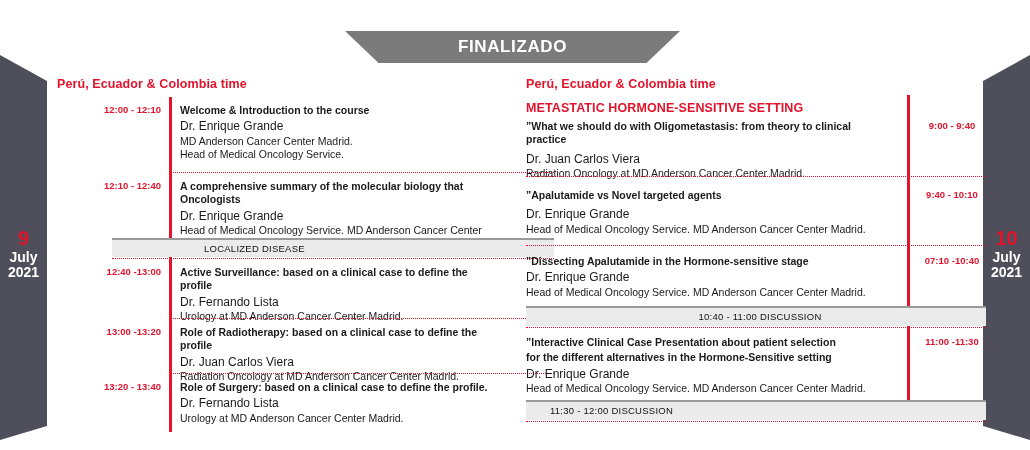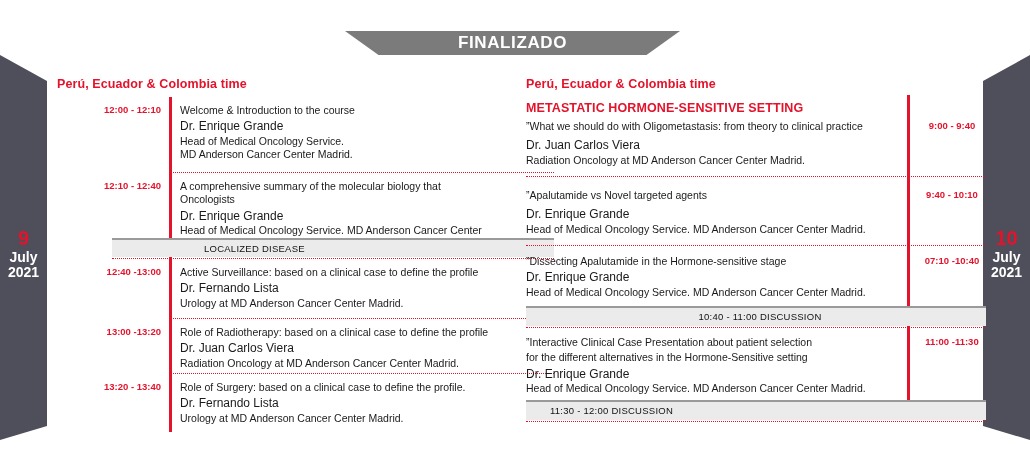--- a/index.html
+++ b/index.html
@@ -18,21 +18,21 @@
     overflow: hidden;
     background: #ffffff;
   }
 
   
   .banner {
     position: absolute;
     left: 345px;
     top: 31px;
     width: 335px;
-    height: 24px;
+    height: 32px;
     background: #7b7b7b;
     -webkit-clip-path: polygon(0 0, 100% 0, 90% 100%, 10% 100%);
     clip-path: polygon(0 0, 100% 0, 90% 100%, 10% 100%);
     color: #ffffff;
     font-size: 17px;
     font-weight: bold;
     letter-spacing: 0.6px;
     display: flex;
     align-items: center;
     justify-content: center;
@@ -144,21 +144,21 @@
     white-space: nowrap;
   }
   .l-body {
     position: absolute;
     left: 123px;
     width: 317px;
   }
   .s-title {
     color: #1a1a1a;
     font-size: 10.5px;
-    font-weight: normal;
+    font-weight: bold;
     line-height: 1.28;
     margin: 0 0 2px 0;
   }
   .s-speaker {
     color: #1a1a1a;
     font-size: 12px;
     line-height: 1.26;
     margin: 0;
   }
   .s-aff {
@@ -242,22 +242,22 @@
 
     <div class="tz-header">Perú, Ecuador &amp; Colombia time</div>
 
     <div class="vrule vrule-left"></div>
 
     <div class="l-session" style="top:104px;">
       <div class="l-time">12:00 - 12:10</div>
       <div class="l-body">
         <p class="s-title">Welcome &amp; Introduction to the course</p>
         <p class="s-speaker">Dr. Enrique Grande</p>
+        <p class="s-aff">MD Anderson Cancer Center Madrid.</p>
         <p class="s-aff">Head of Medical Oncology Service.</p>
-        <p class="s-aff">MD Anderson Cancer Center Madrid.</p>
       </div>
     </div>
 
     <div class="dotsep" style="left:112px; top:172px; width:385px;"></div>
 
     <div class="l-session" style="top:180px;">
       <div class="l-time">12:10 - 12:40</div>
       <div class="l-body">
         <p class="s-title">A comprehensive summary of the molecular biology that Oncologists</p>
         <p class="s-speaker">Dr. Enrique Grande</p>

